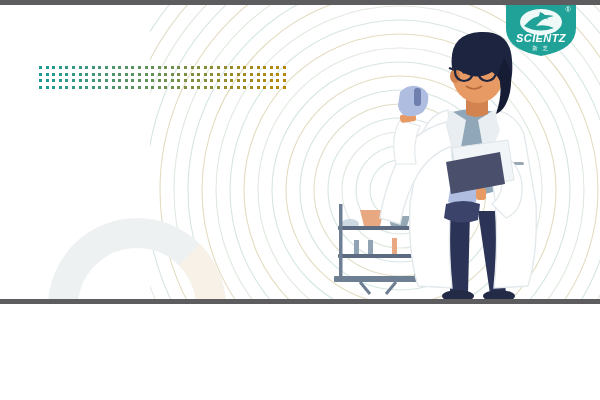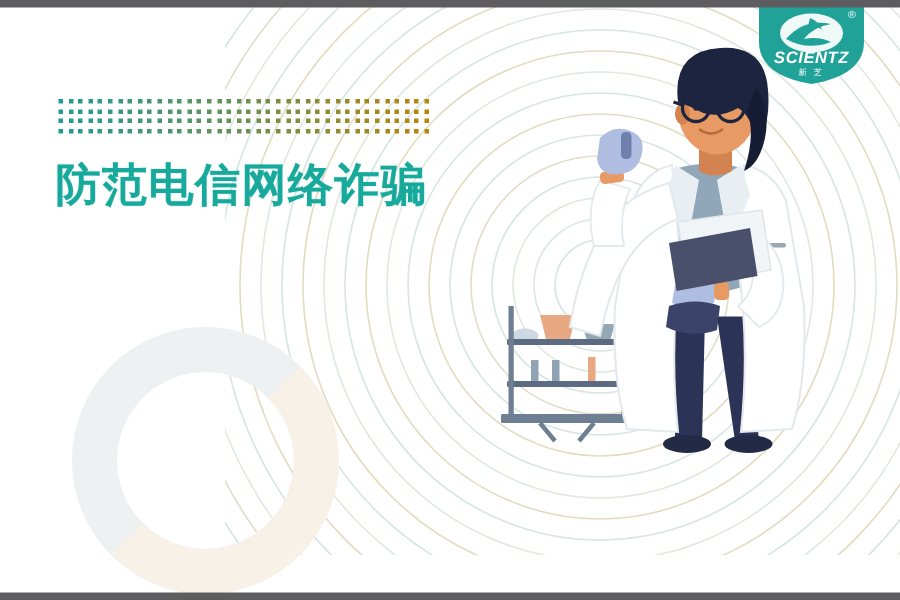--- a/index.html
+++ b/index.html
@@ -1,20 +1,20 @@
 <!DOCTYPE html>
 <html><head>
 <meta charset="utf-8">
 <style>
   html,body{margin:0;padding:0;background:#fff;}
   body{font-family:"Liberation Sans","DejaVu Sans",sans-serif;}
 
   #poster{
     position:relative;
-    width:600px;height:400px;
+    width:600px;height:304px;
     overflow:hidden;
     background:#ffffff;
   }
 
   
   .chrome-bar{
     position:absolute;left:0;width:600px;height:5px;
     background:#5d5d60;z-index:60;
   }
   .chrome-top{top:0;}
@@ -252,19 +252,18 @@
     <path d="M6 0 L76 0 L76 28 Q76 50 41 56 Q6 50 6 28 Z" fill="#20a298"></path>
     <ellipse cx="41" cy="22" rx="21" ry="13" fill="#ffffff" opacity=".93"></ellipse>
     <path d="M24 26 q12 -14 30 -10 q-12 2 -18 10 q10 -2 18 2 q-16 6 -30 -2 Z" fill="#20a298"></path>
     <path d="M40 12 q6 2 8 8 q-4 -4 -9 -4 Z" fill="#20a298"></path>
     <text x="41" y="42" text-anchor="middle" font-family="Liberation Sans, sans-serif" font-size="11" font-weight="bold" font-style="italic" fill="#ffffff" letter-spacing="0.4">SCIENTZ</text>
     <text x="41" y="50" text-anchor="middle" font-family="Liberation Sans, sans-serif" font-size="5.5" fill="#ffffff" letter-spacing="1.6">新 芝</text>
     <text x="68" y="12" text-anchor="middle" font-family="Liberation Sans, sans-serif" font-size="7" fill="#ffffff">®</text>
   </svg>
 
   <div class="headline">
-    <div class="headline-line">防范电信网络诈骗</div>
   </div>
 
 
   <div class="chrome-bar chrome-bottom"></div>
 
 </div>
 
 </body></html>

